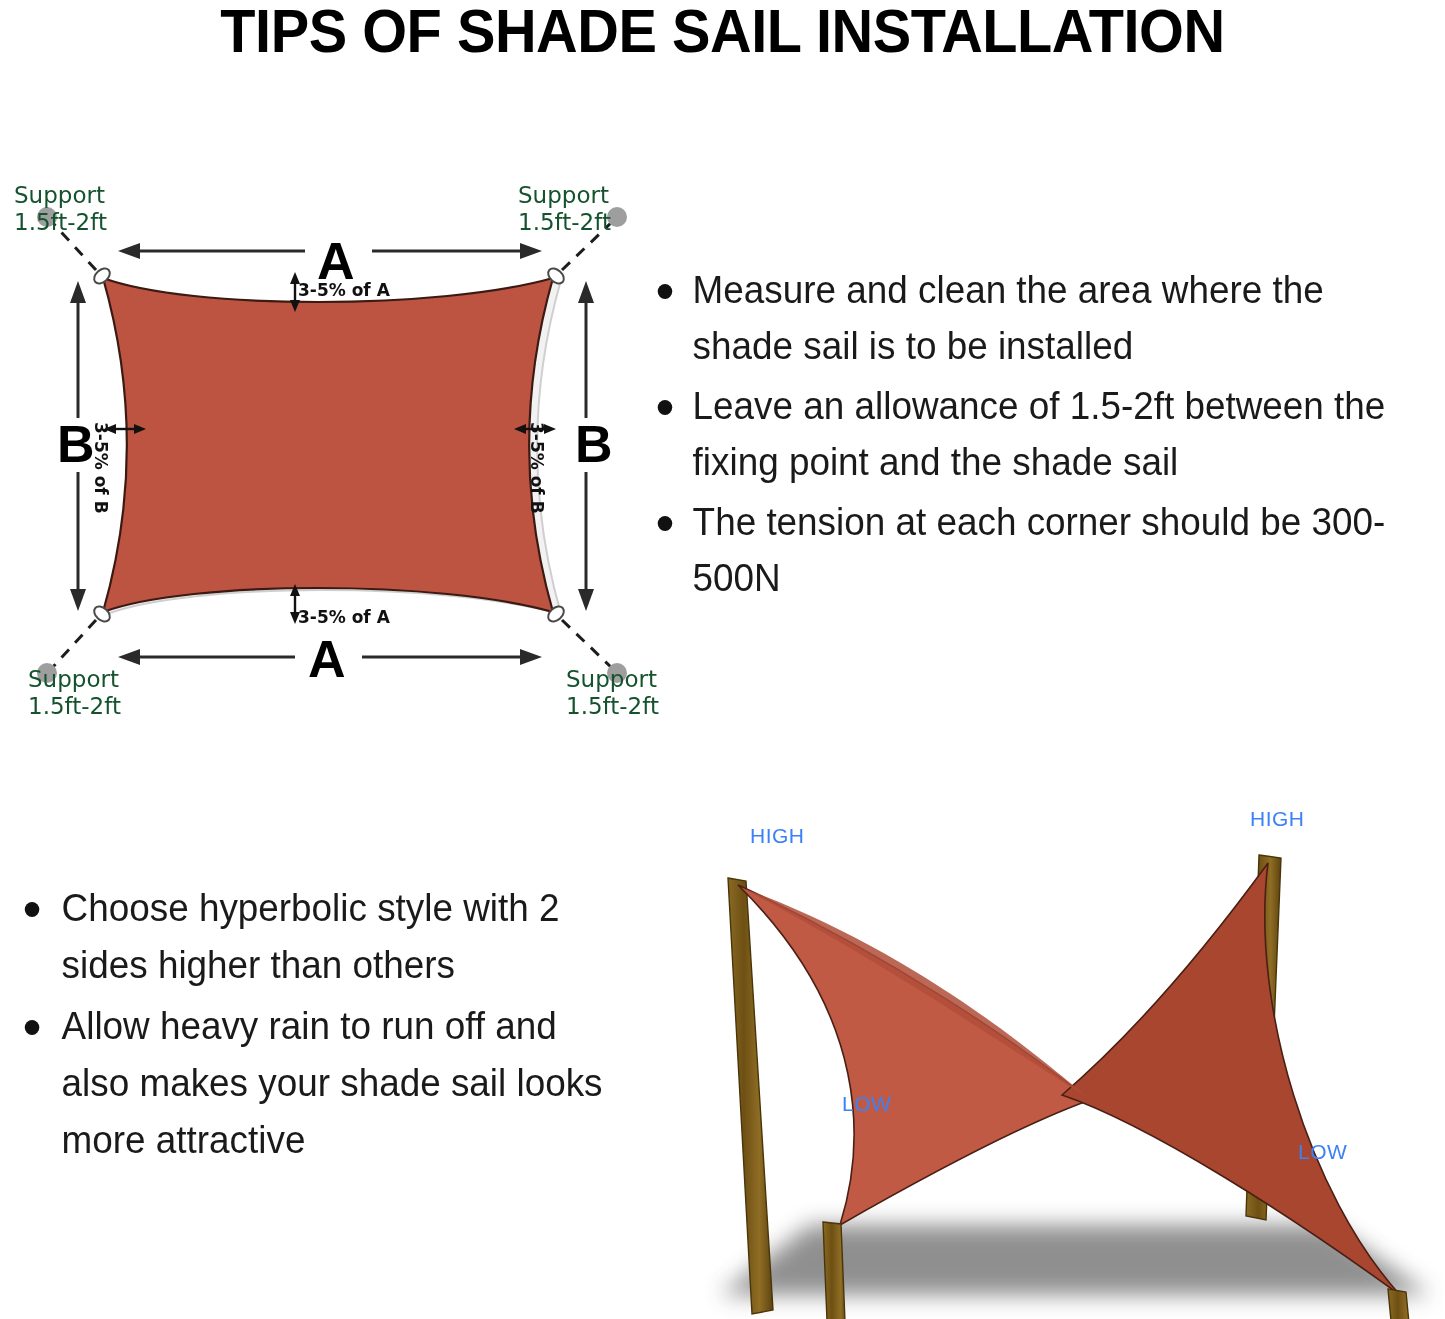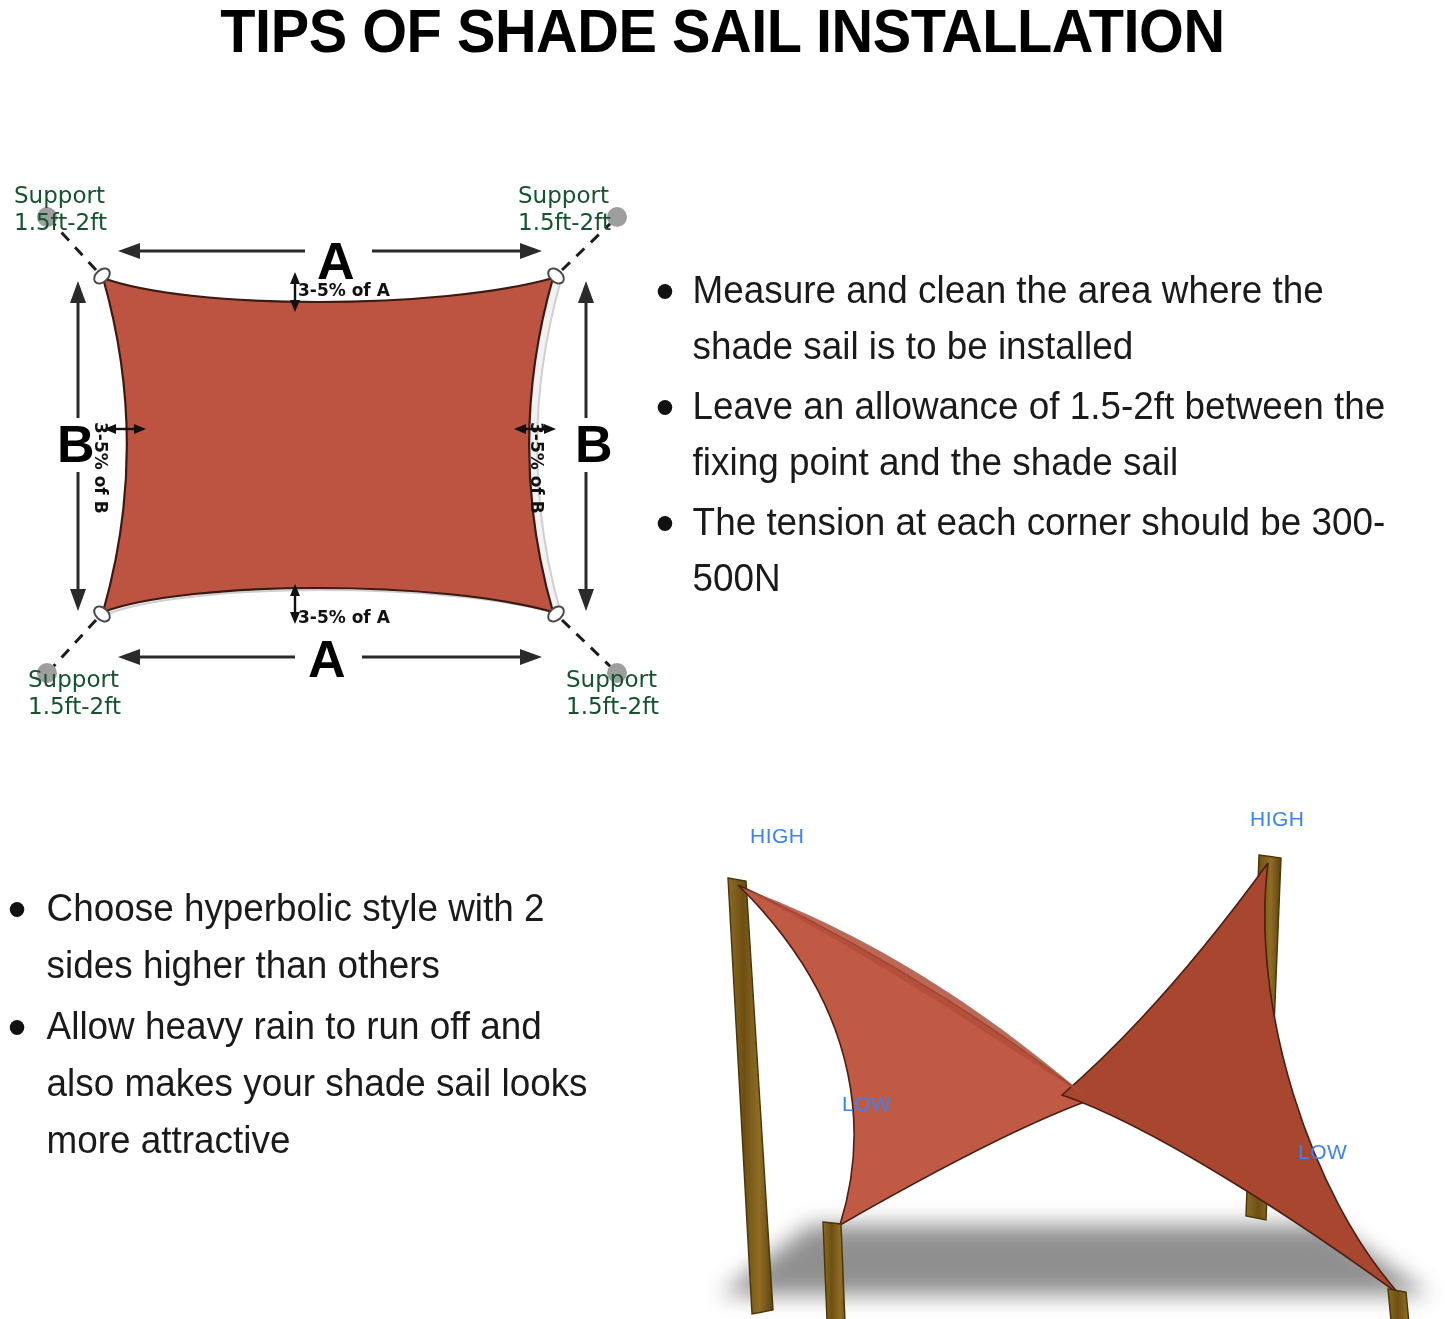--- a/index.html
+++ b/index.html
@@ -91,21 +91,21 @@
   #pct-b-right { left: 546px; top: 262px; }
 
   
   #tips-list-right {
     left: 648px;
     top: 262px;
     width: 800px;
   }
   
   #tips-list-left {
-    left: 2px;
+    left: 17px;
     top: 880px;
     width: 620px;
   }
 
   .bullet-list {
     list-style: none;
     margin: 0;
     padding: 0;
   }
   .bullet-item {

